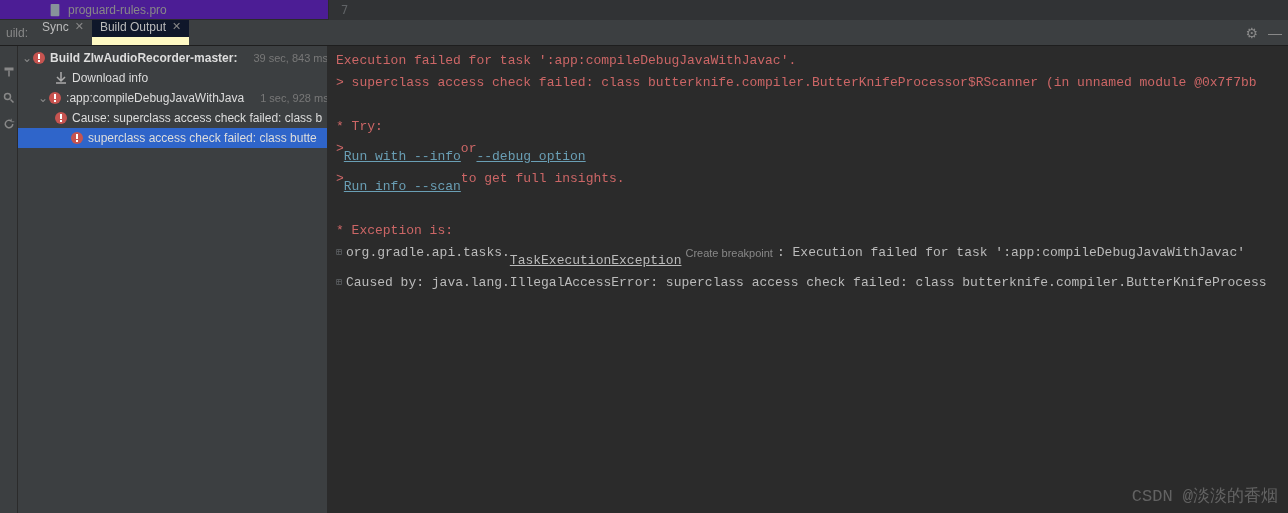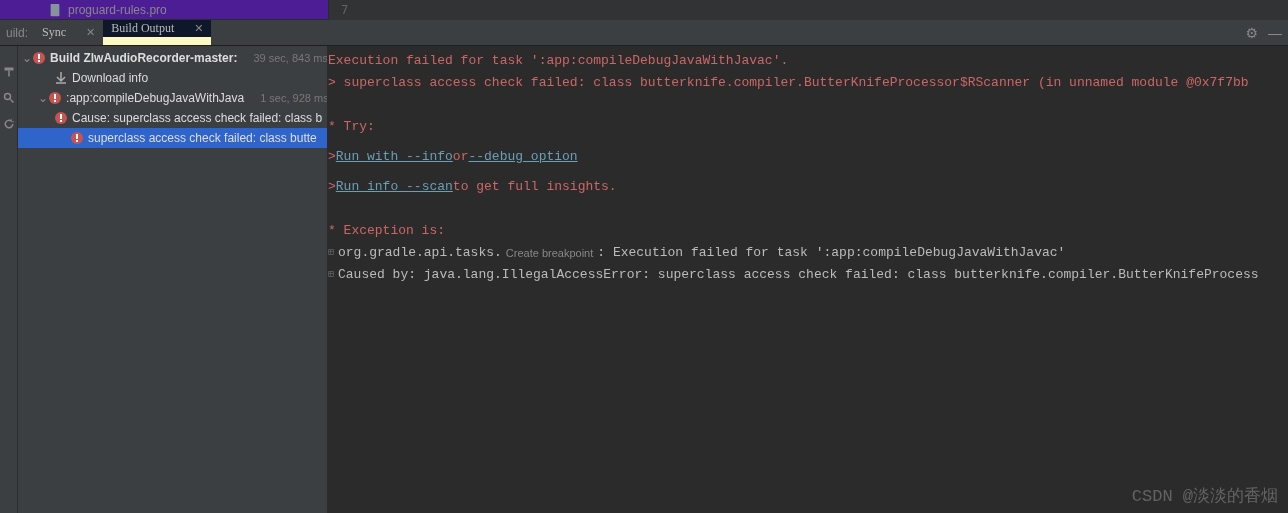--- a/index.html
+++ b/index.html
@@ -39,26 +39,24 @@
   height: 26px;
   background: #3c3f41;
   display: flex;
   align-items: stretch;
   border-bottom: 1px solid #1e1e1e;
   position: relative;
 }
 .tabs-label { color: #888; padding: 0 6px; display: flex; align-items: center; }
 .tab {
   display: flex;
-  align-items: center;
   padding: 0 8px;
   color: #bbbbbb;
   cursor: pointer;
-  gap: 20px;
-  font-family: Liberation Serif, serif;
+  gap: 6px;
 }
 .tab.active {
   background: #0f172a;
   border-bottom: 8px solid #fef9c3;
 }
 .tab-close { color: #888; font-size: 11px; }
 .tabs-right { position: absolute; right: 6px; top: 0; height: 100%; display: flex; align-items: center; gap: 10px; }
 .gear-icon, .minus-icon { color: #888; cursor: pointer; font-size: 14px; }
 
 .main-area {
@@ -113,21 +111,21 @@
   flex: 1;
   background: #2b2b2b;
   font-family: Consolas, "Courier New", monospace;
   font-size: 13px;
   line-height: 22px;
   padding: 4px 0 4px 0;
   overflow: hidden;
   white-space: nowrap;
   position: relative;
 }
-.console-line { display: flex; align-items: flex-end; }
+.console-line { padding-left: 8px; display: flex; align-items: flex-start; }
 .c-red { color: #cc6666; }
 .c-link { color: #6a9fb5; text-decoration: underline; cursor: pointer; margin-top: 8px; }
 .c-white { color: #bbbbbb; }
 .c-badge { color: #888; font-size: 11px; font-family: "Segoe UI", Arial, sans-serif; padding: 0 4px; }
 .fold { color: #606366; width: 10px; display: inline-block; cursor: pointer; font-size: 10px; }
 
 .watermark {
   position: absolute;
   right: 10px;
   bottom: 6px;
@@ -257,20 +255,21 @@
       <span class="c-link">Run info --scan</span>
       <span class="c-red"> to get full insights.</span>
     </div>
     <div class="console-line">&nbsp;</div>
     <div class="console-line">
         <span class="c-red">* Exception is:</span>
       </div>
     <div class="console-line">
       <span class="fold">⊞</span>
       <span class="c-white">org.gradle.api.tasks.</span>
+        <span class="c-link" style="color:#bbbbbb;">TaskExecutionException</span>
       <span class="c-badge">Create breakpoint</span>
       <span class="c-white">: Execution failed for task ':app:compileDebugJavaWithJavac'</span>
     </div>
     <div class="console-line">
       <span class="fold">⊞</span>
       <span class="c-white">Caused by: java.lang.IllegalAccessError: superclass access check failed: class butterknife.compiler.ButterKnifeProcess</span>
     </div>
   </div>
 </div>
 

